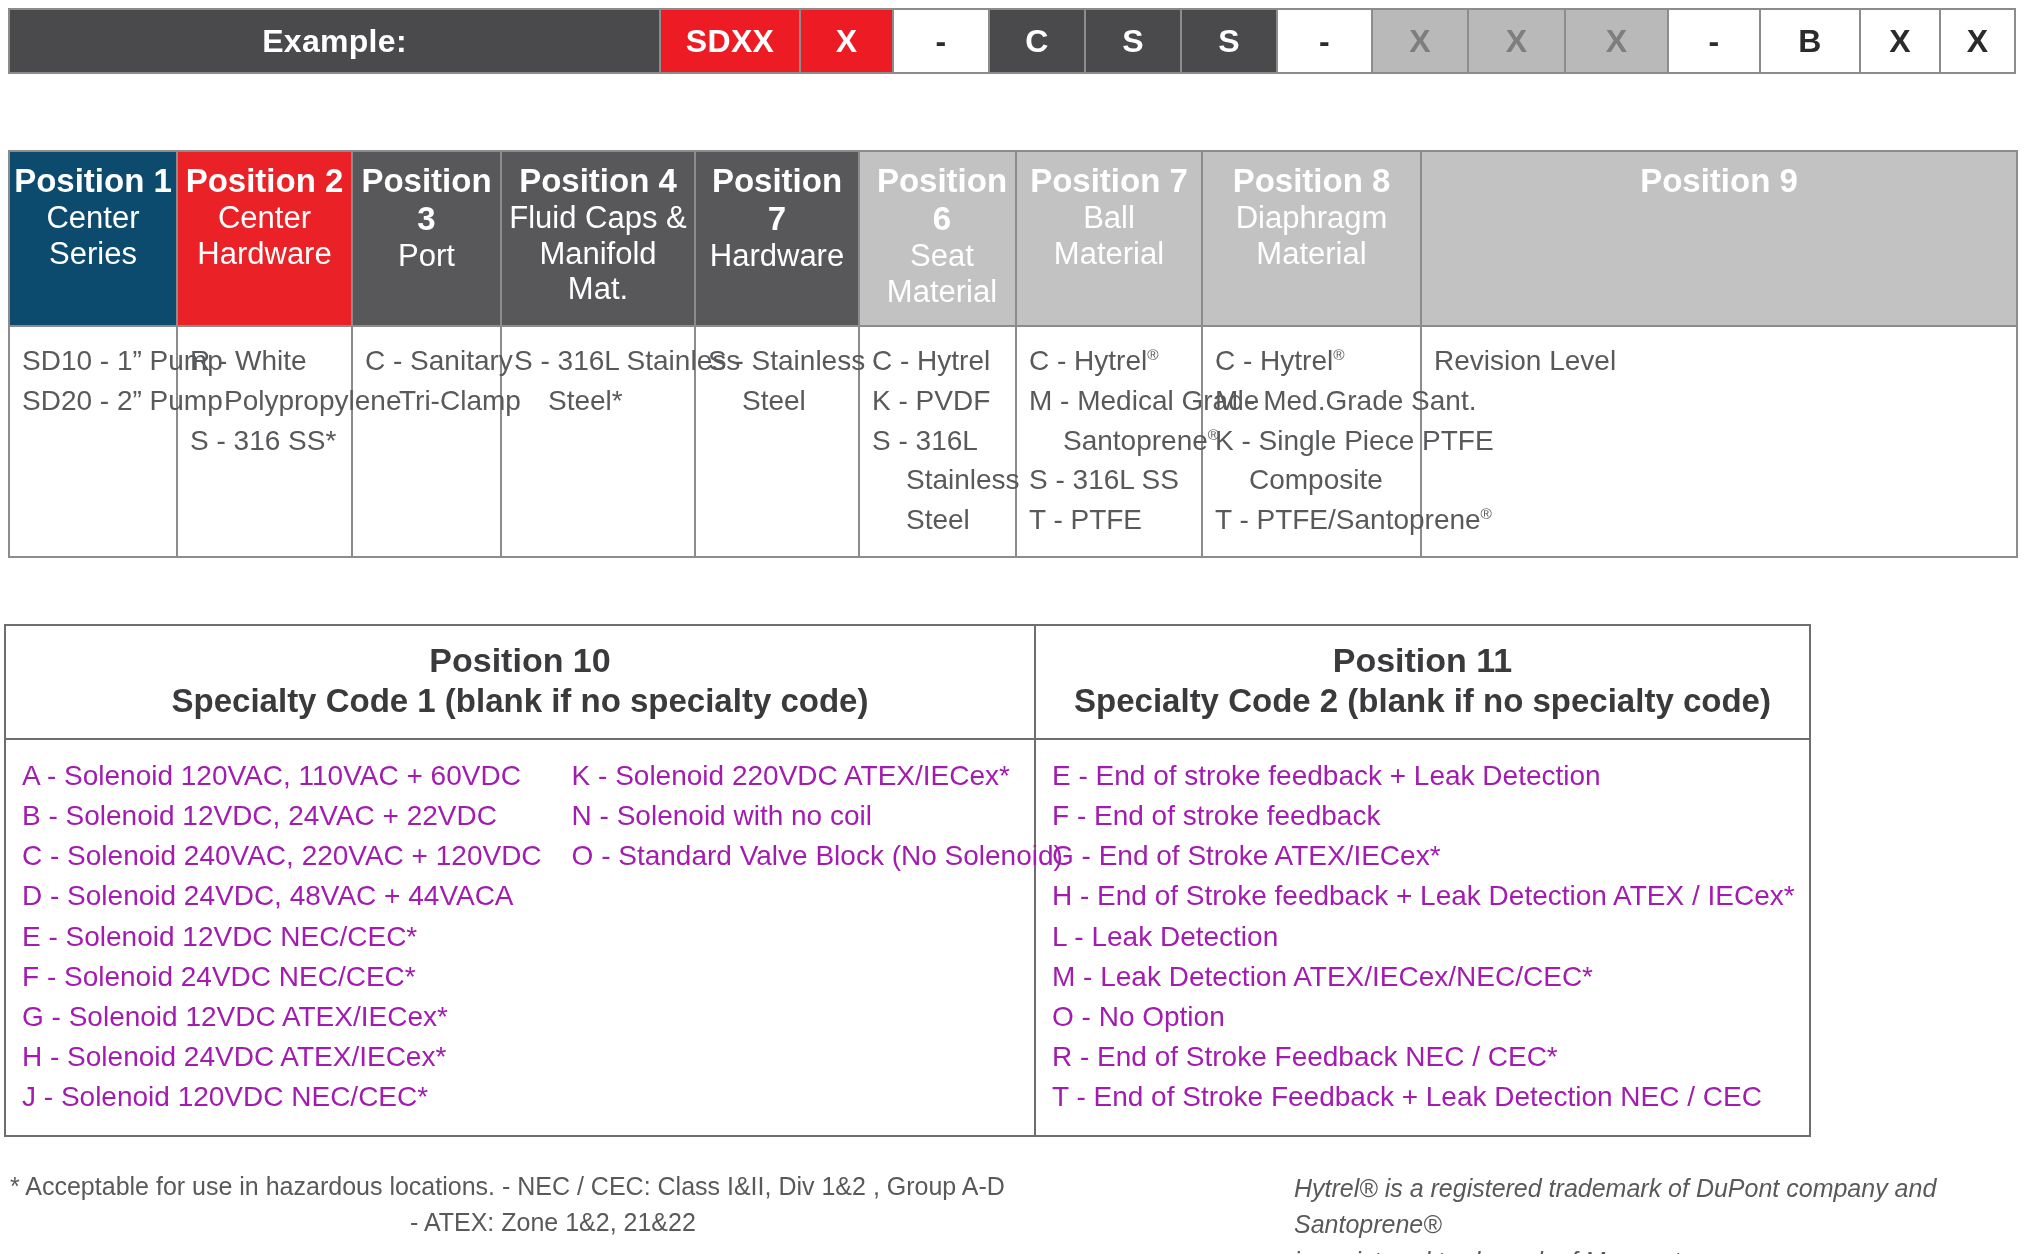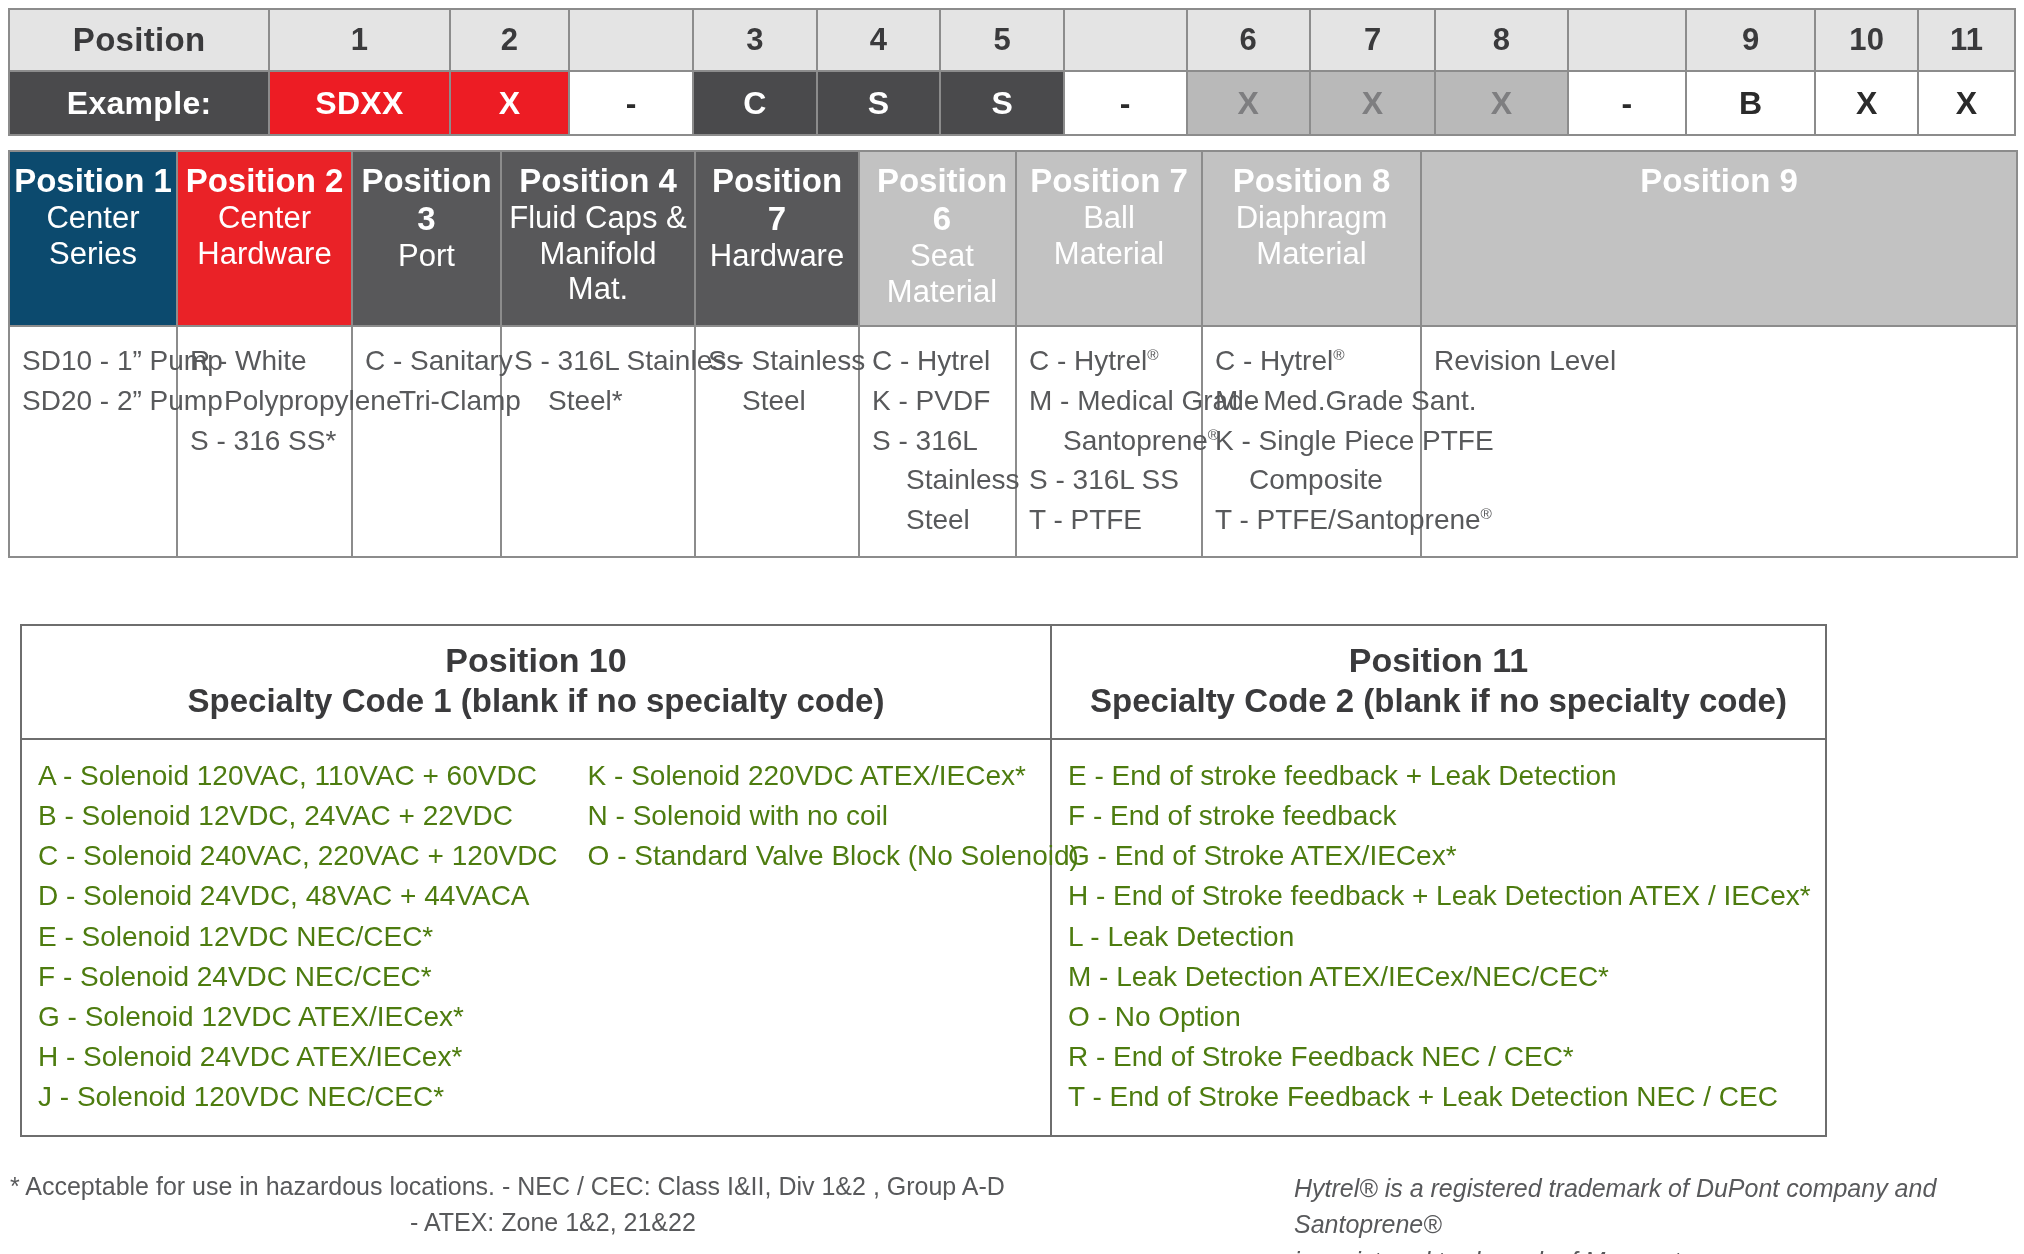--- a/index.html
+++ b/index.html
@@ -74,21 +74,21 @@
     color: #58595b;
     line-height: 1.42;
   }
   .main .bd .ln { white-space: nowrap; display: block; }
   .main .bd .ind { padding-left: 34px; }
   sup.r { font-size: .55em; vertical-align: super; line-height: 0; }
 
   
   .spec {
     position: absolute;
-    left: 20px; top: 624px;
+    left: 4px; top: 624px;
     width: 1807px;
     border-collapse: collapse;
     table-layout: fixed;
   }
   .spec td { border: 2px solid #6e6e6e; vertical-align: top; }
 
   .spec .shd {
     text-align: center;
     padding: 14px 6px 18px;
     background: #ffffff;
@@ -100,21 +100,21 @@
 
   .spec .sbd { padding: 16px 6px 18px 16px; background: #ffffff; }
 
   .cols { display: flex; gap: 30px; }
   .col  { flex: 0 0 auto; }
   .col .ln {
     display: block;
     font-size: 28px;
     line-height: 1.43;
     white-space: nowrap;
-    color: #4d7c0f;
+    color: #a21caf;
   }
 
   
   .fn-left {
     position: absolute;
     left: 10px; top: 1168px;
     font-size: 25px;
     line-height: 1.45;
     color: #58595b;
   }
@@ -132,37 +132,20 @@
   }
   .fn-right span { display: block; }
 </style>
 </head>
 <body>
 
 <div class="page">
 
   <table class="strip">
     <tbody>
-      <tr class="r-pos">
-        <td class="lbl" style="width: 202px;">Position</td>
-      <td style="width: 140px;">1</td>
-          <td style="width: 93px;">2</td>
-          <td style="width: 96px;"></td>
-          <td style="width: 96px;">3</td>
-          <td style="width: 96px;">4</td>
-          <td style="width: 96px;">5</td>
-          <td style="width: 95px;"></td>
-          <td style="width: 96px;">6</td>
-          <td style="width: 97px;">7</td>
-          <td style="width: 103px;">8</td>
-          <td style="width: 92px;"></td>
-          <td style="width: 100px;">9</td>
-          <td style="width: 80px;">10</td>
-          <td style="width: 75px;">11</td>
-        </tr>
       <tr class="r-ex">
         <td class="lbl">Example:</td>
       <td class="red" style="width: 140px;">SDXX</td>
           <td class="red" style="width: 93px;">X</td>
           <td class="white" style="width: 96px;">-</td>
           <td class="dark" style="width: 96px;">C</td>
           <td class="dark" style="width: 96px;">S</td>
           <td class="dark" style="width: 96px;">S</td>
           <td class="white" style="width: 95px;">-</td>
           <td class="gray" style="width: 96px;">X</td>

